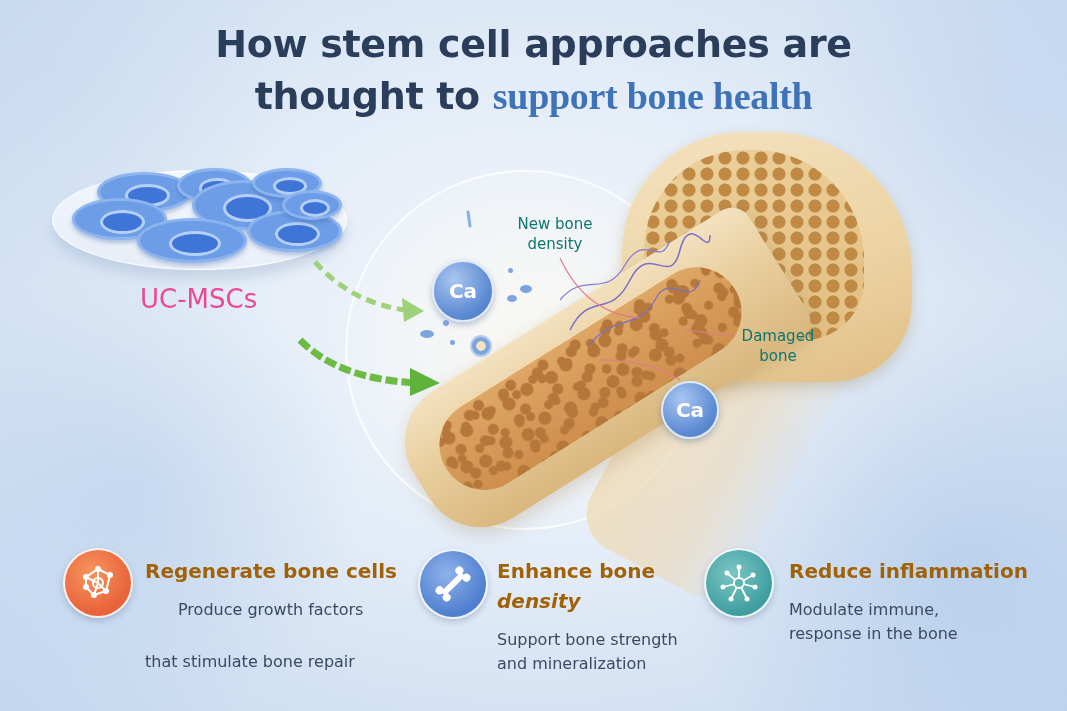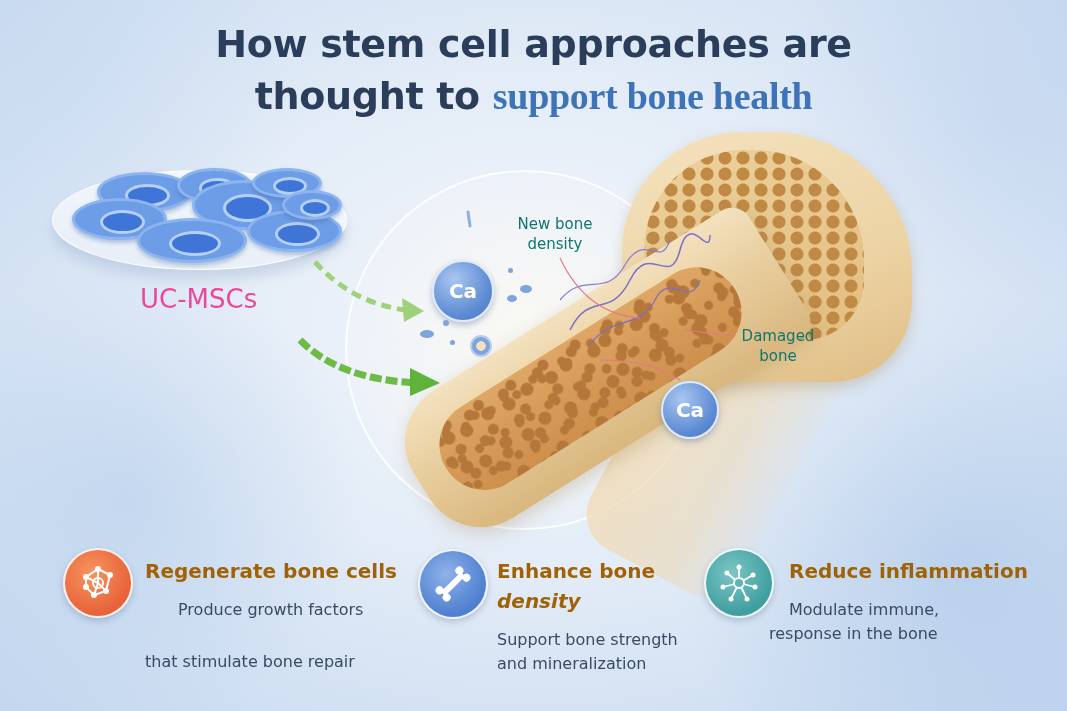--- a/index.html
+++ b/index.html
@@ -246,14 +246,14 @@
           <circle cx="38" cy="26" r="2.5"></circle>
         <circle cx="30" cy="38" r="2.5"></circle>
           <circle cx="14" cy="38" r="2.5"></circle>
           <circle cx="6" cy="26" r="2.5"></circle>
           <circle cx="10" cy="12" r="2.5"></circle>
       </g>
     </svg>
   </div>
   <div class="feature-title" style="left:789px;top:557px;">Reduce inflammation</div>
   <div class="feature-desc" style="left:789px;top:598px;">Modulate immune,</div>
-  <div class="feature-desc" style="left:769px;top:622px;">response in the bone</div>
+  <div class="feature-desc" style="left:789px;top:622px;">response in the bone</div>
 </div>
 
 </body></html>

